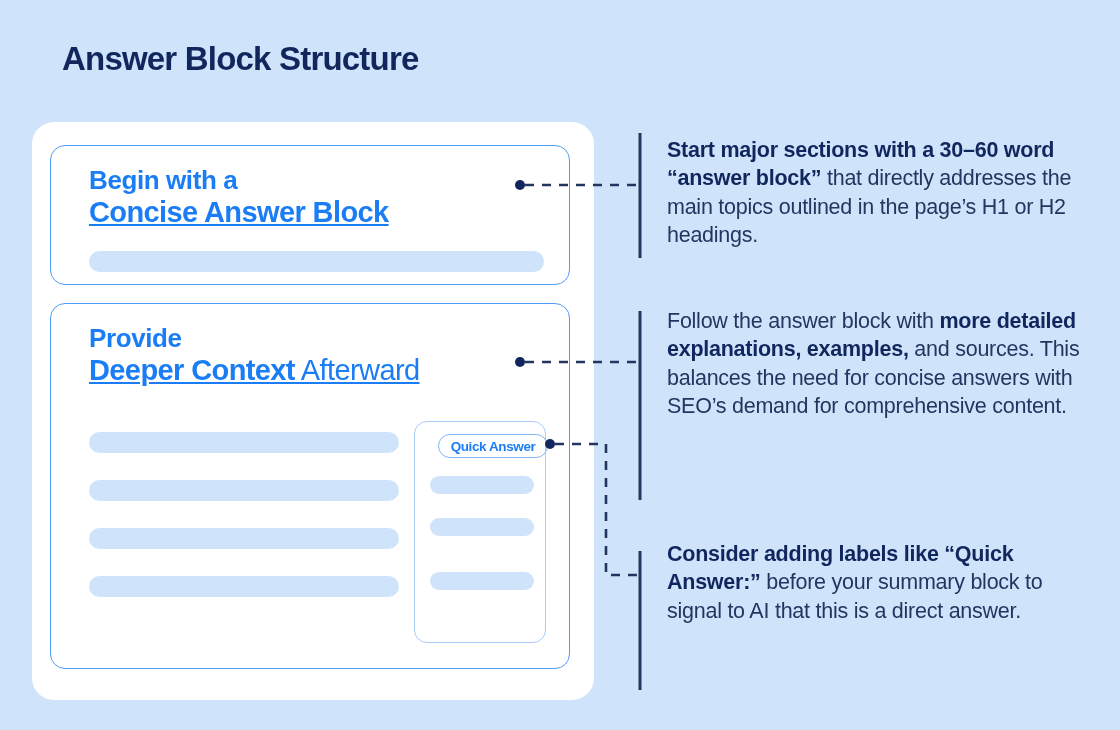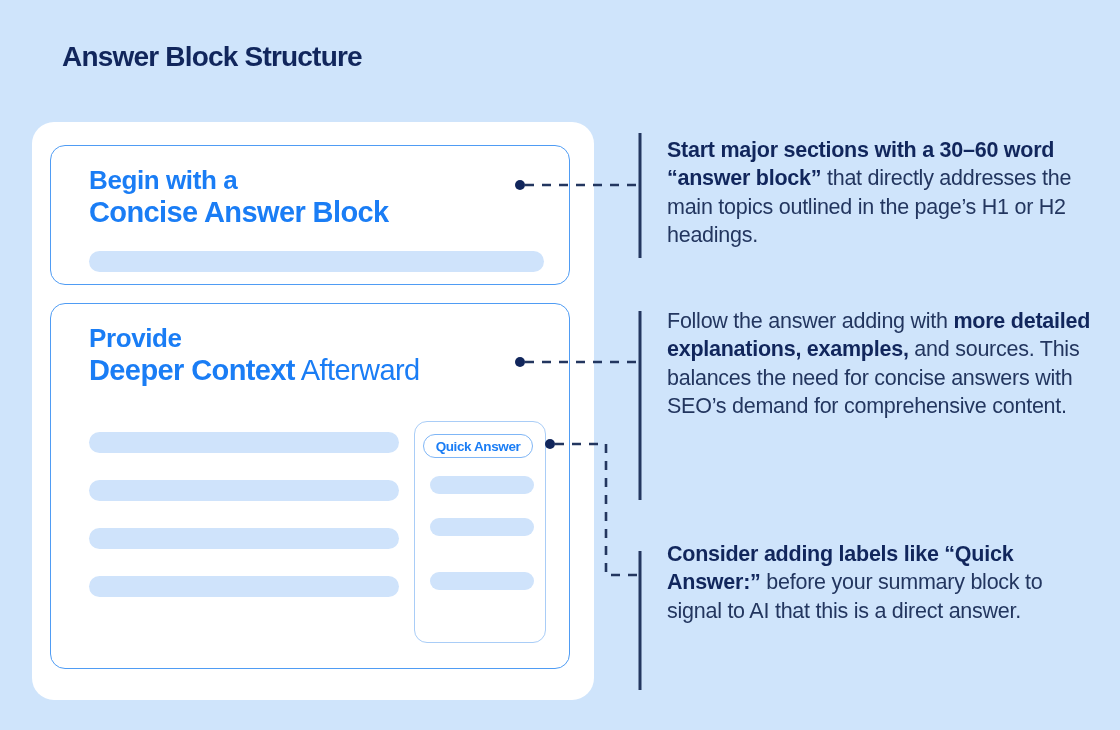--- a/index.html
+++ b/index.html
@@ -19,21 +19,21 @@
     position: relative;
     width: 1120px;
     height: 730px;
   }
 
   
   .page-title {
     position: absolute;
     left: 62px;
     top: 41px;
-    font-size: 28px;
+    font-size: 33px;
     font-weight: bold;
     letter-spacing: -0.8px;
     color: #11265c;
     line-height: 1.12;
     white-space: nowrap;
   }
 
   
   .mock-panel {
     position: absolute;
@@ -77,20 +77,21 @@
     display: block;
     font-size: 26px;
     font-weight: 600;
     letter-spacing: -0.4px;
   }
   .hd-bold {
     display: block;
     font-size: 29px;
     font-weight: bold;
     letter-spacing: -0.6px;
+    text-decoration: underline;
   }
   .hd-bold .hd-thin {
     font-weight: 500;
   }
 
   
   .bar {
     position: absolute;
     background: #cfe3fb;
     border-radius: 11px;
@@ -117,21 +118,21 @@
     top: 117px;
     width: 132px;
     height: 222px;
     border: 1.4px solid #a9cdf7;
     border-radius: 13px;
     box-sizing: border-box;
     background: #ffffff;
   }
   .qa-pill {
     position: absolute;
-    left: 8px;
+    left: 23px;
     top: 12px;
     width: 110px;
     height: 24px;
     border: 1.5px solid #7fb6f6;
     border-radius: 12px;
     box-sizing: border-box;
     display: flex;
     align-items: center;
     justify-content: center;
     color: #1a7df5;
@@ -230,20 +231,20 @@
 
     <circle cx="550" cy="444" r="5" fill="#11265c"></circle>
     <path d="M 555 444 L 606 444 L 606 575 L 640 575" fill="none" stroke="#23365f" stroke-width="2.6" stroke-dasharray="9 8"></path>
   </svg>
 
   <div class="annotation ann-1">
     <b>Start major sections with a 30–60 word “answer block”</b><span> that directly addresses the main topics outlined in the page’s H1 or H2 headings.</span>
   </div>
 
   <div class="annotation ann-2">
-    <span>Follow the answer adding with </span><b>more detailed explanations, examples,</b><span> and sources. This balances the need for concise answers with SEO’s demand for comprehensive content.</span>
+    <span>Follow the answer block with </span><b>more detailed explanations, examples,</b><span> and sources. This balances the need for concise answers with SEO’s demand for comprehensive content.</span>
   </div>
 
   <div class="annotation ann-3">
     <b>Consider adding labels like “Quick Answer:”</b><span> before your summary block to signal to AI that this is a direct answer.</span>
   </div>
 
 </div>
 
 </body></html>

